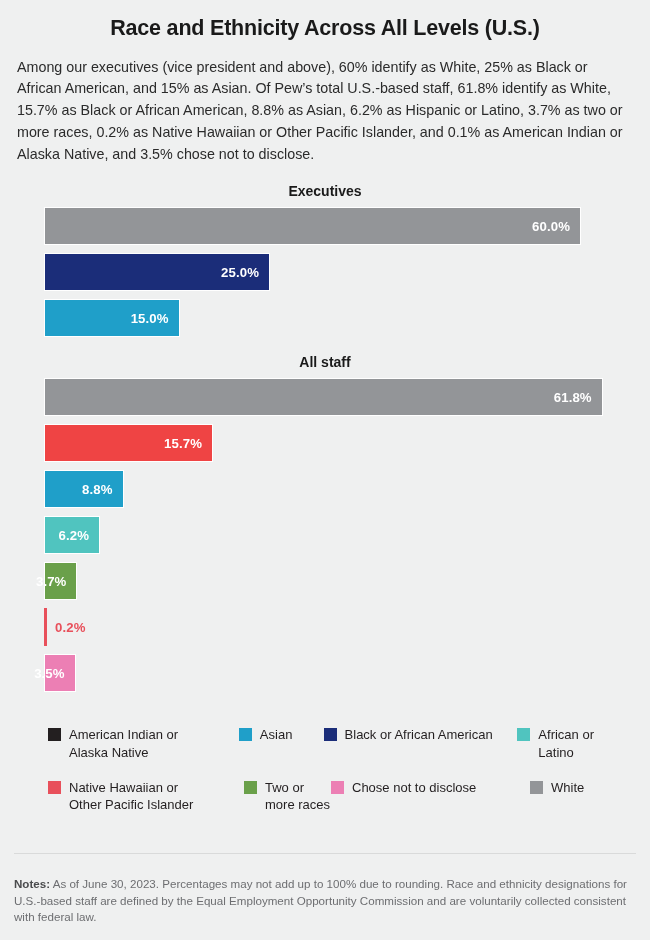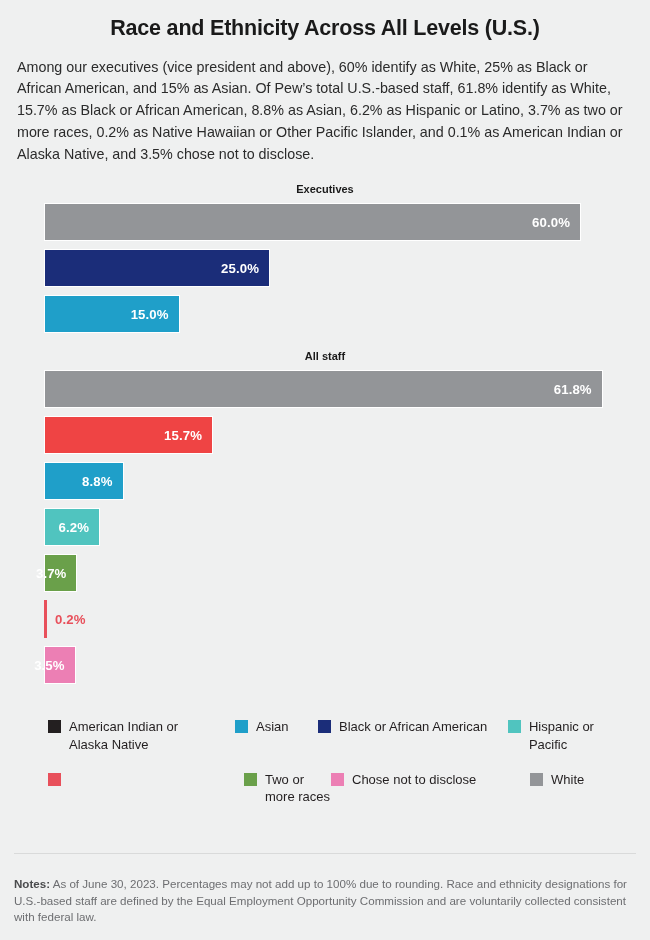--- a/index.html
+++ b/index.html
@@ -45,21 +45,21 @@
     text-align: left;
   }
 
   
   .chart-area {
     margin-top: 18px;
     position: relative;
   }
   .group { position: relative; }
   .group-title {
-    font-size: 11px;
+    font-size: 14px;
     font-weight: bold;
     text-align: center;
     color: #1a1a1a;
     margin-bottom: 8px;
   }
   .group + .group { margin-top: 17px; }
 
   .bars {
     position: relative;
     padding-left: 30px;
@@ -239,26 +239,28 @@
           <div class="legend-item lg-c2">
             <span class="swatch" style="background: rgb(31, 159, 201);"></span>
             <span class="legend-text">Asian</span>
           </div>
           <div class="legend-item lg-c3">
             <span class="swatch" style="background: rgb(27, 45, 121);"></span>
             <span class="legend-text">Black or African American</span>
           </div>
           <div class="legend-item lg-c4">
             <span class="swatch" style="background: rgb(80, 196, 191);"></span>
-            <span class="legend-text">Hispanic or Pacific</span>
+            <span class="legend-text">African or Latino</span>
           </div>
         </div>
         <div class="legend-row">
           <div class="legend-item lg-c1">
             <span class="swatch" style="background: rgb(232, 80, 91);"></span>
+            <span class="legend-text">Native Hawaiian or
+Other Pacific Islander</span>
           </div>
           <div class="legend-item lg-c2">
             <span class="swatch" style="background: rgb(106, 160, 74);"></span>
             <span class="legend-text">Two or more races</span>
           </div>
           <div class="legend-item lg-c3">
             <span class="swatch" style="background: rgb(236, 127, 180);"></span>
             <span class="legend-text">Chose not to disclose</span>
           </div>
           <div class="legend-item lg-c4">

